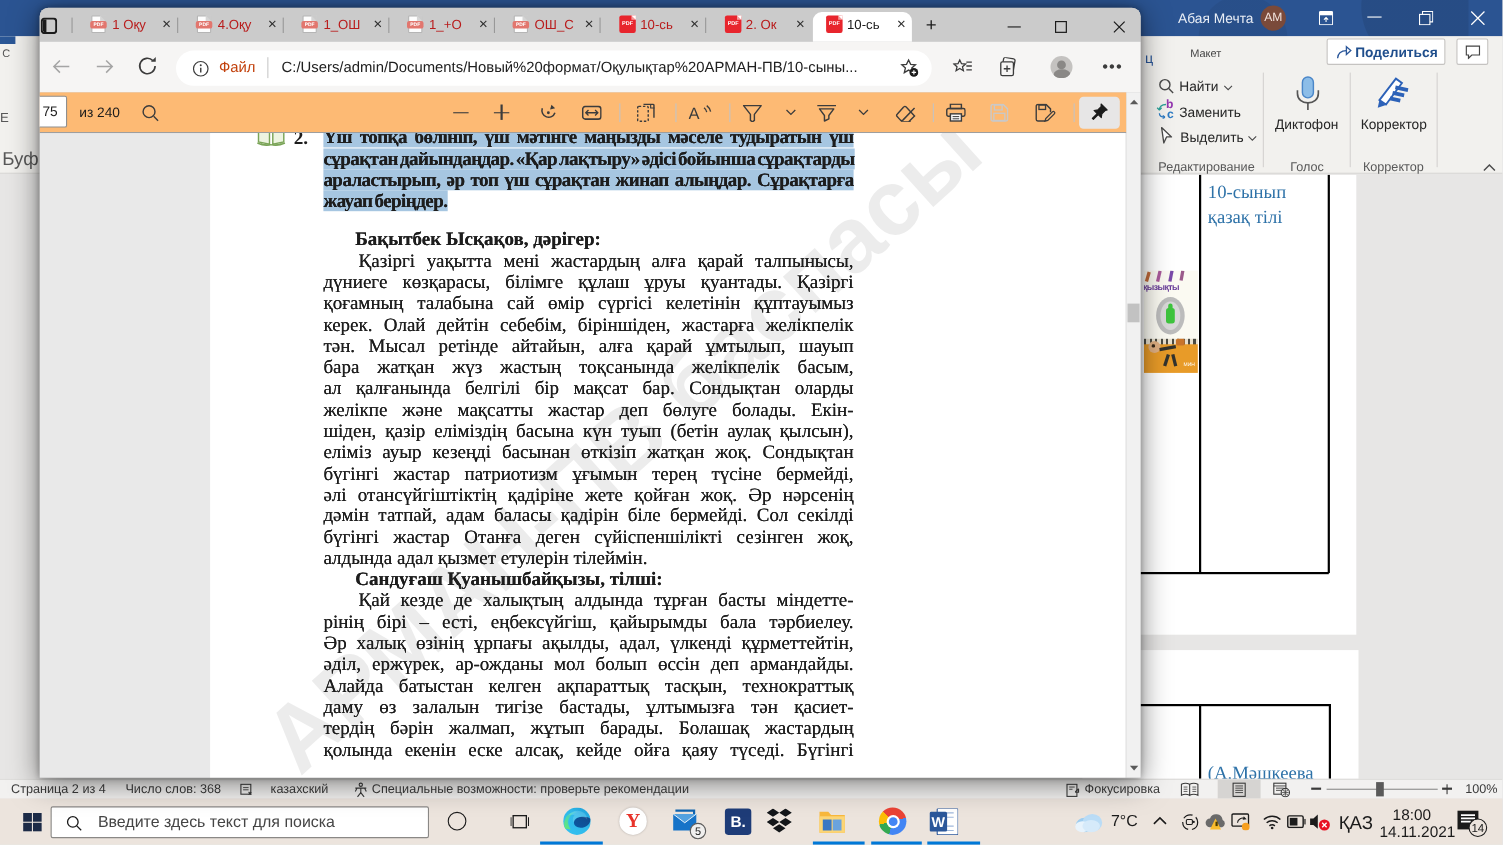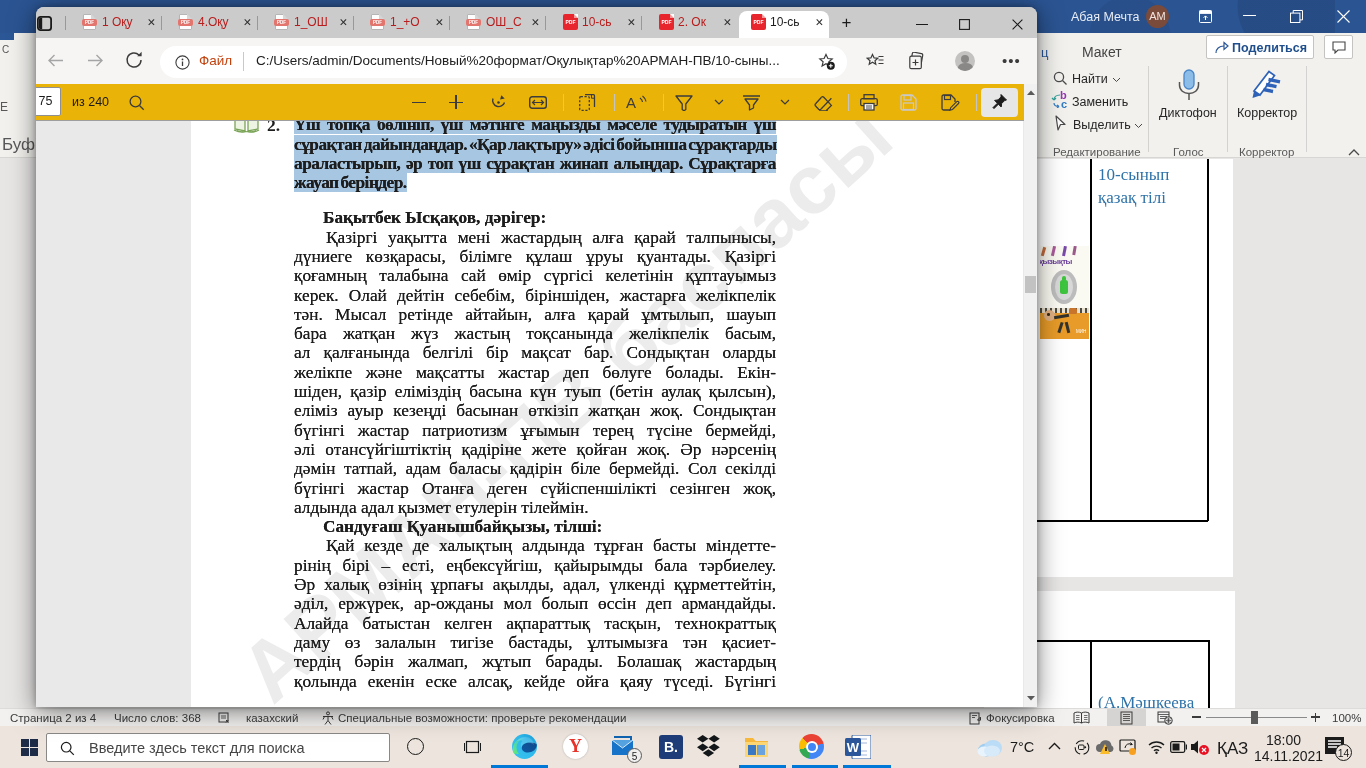--- a/index.html
+++ b/index.html
@@ -13,21 +13,21 @@
 #wstatus{left:0;top:708px;width:1366px;height:18px;background:#f2f1f0;border-top:1px solid #dddcda;font-size:11.5px;color:#3b3b3b}
 #wtask{left:0;top:726px;width:1366px;height:42px;background:#ece4dd}
 .wpage{background:#fff;position:absolute}
 .tline{position:absolute;background:#000}
 .bluetxt{position:absolute;font-family:"Liberation Serif",serif;color:#2e72a8;font-size:17px}
 
 #edge{left:36px;top:7px;width:1001px;height:700px;border-radius:8px 8px 0 0;
 box-shadow:0 4px 26px rgba(0,0,0,.5), 0 0 6px rgba(0,0,0,.28);background:#cbcbcb;overflow:hidden}
 #etabs{left:0;top:0;width:1001px;height:31px;background:#cbcbcb}
 #etool{left:0;top:31px;width:1001px;height:46px;background:#f6f5f4}
-#epdfbar{left:0;top:77px;width:988px;height:37px;background:#eab308;border-bottom:1px solid #9e9e9e}
+#epdfbar{left:0;top:77px;width:988px;height:37px;background:#fdba74;border-bottom:1px solid #9e9e9e}
 #econtent{left:0;top:114px;width:988px;height:586px;background:#e9e9e9;overflow:hidden}
 #page{left:155px;top:0;width:832px;height:586px;background:#fff;overflow:hidden;position:absolute}
 #escroll{left:988px;top:77px;width:13px;height:623px;background:#f1f1f1;position:absolute}
 .tab{position:absolute;top:0;height:31px}
 .tabtxt{position:absolute;left:27px;top:8px;font-size:12px;color:#b91c1c;width:44px;overflow:hidden;white-space:nowrap}
 .tabx{position:absolute;top:9px;width:13px;height:13px;font-size:10.5px;line-height:13px;color:#2f2f2f;text-align:center}
 .tsep{position:absolute;top:9px;width:1px;height:14px;background:#989898}
 svg{display:block}
 .ptxt{position:absolute;font-family:"Liberation Serif",serif;color:#1d1d1d;text-shadow:0 0 .3px #1d1d1d}
 .jline{height:19.3px;line-height:19.3px;font-size:17.3px;text-align:justify;text-align-last:justify;white-space:nowrap}
@@ -60,21 +60,21 @@
       <path d="M3.2 3.1V0.5h9.3v9.4h-2.6" fill="none" stroke="#fff"></path>
     </svg>
   <svg class="abs" style="left:1337px;top:10px" width="13" height="13" viewBox="0 0 13 13">
       <path d="M0.5 0.5l12 12M12.5 0.5l-12 12" stroke="#fff" stroke-width="1.1"></path>
     </svg>
 </div>
 <div class="abs" id="wtabs">
   <div class="abs" style="left:0;top:0;width:14px;height:7px;background:#2b5796"></div>
   <div class="abs" style="left:2px;top:11px;font-size:10px;color:#555">С</div>
   <div class="abs" style="left:1041px;top:12px;color:#2b579a;font-size:13px">ц</div>
-  <div class="abs" style="left:1082px;top:11px;color:#444;font-size:14px">Макет</div>
+  <div class="abs" style="left:1082px;top:11px;color:#444;font-size:10px">Макет</div>
   <div class="abs" style="left:1206px;top:2px;width:108px;height:24px;background:#fff;border:1px solid #c5c3c1;border-radius:2px">
     <svg class="abs" style="left:7px;top:4px" width="16" height="16" viewBox="0 0 16 16">
         <path d="M2 13c0-4 3-7 8-7" fill="none" stroke="#2b579a" stroke-width="1.2"></path>
         <path d="M10 2.5L14 6l-4 3.5z" fill="none" stroke="#2b579a" stroke-width="1.2"></path>
         <path d="M2 13h12" stroke="#2b579a" stroke-width="0" fill="none"></path>
       </svg>
     <span class="abs" style="left:25px;top:5px;color:#1f4e8c;font-size:12.5px;font-weight:bold">Поделиться</span>
   </div>
   <div class="abs" style="left:1324px;top:2px;width:29px;height:24px;background:#fff;border:1px solid #c5c3c1;border-radius:2px">
     <svg class="abs" style="left:7px;top:5px" width="14" height="13" viewBox="0 0 14 13">

